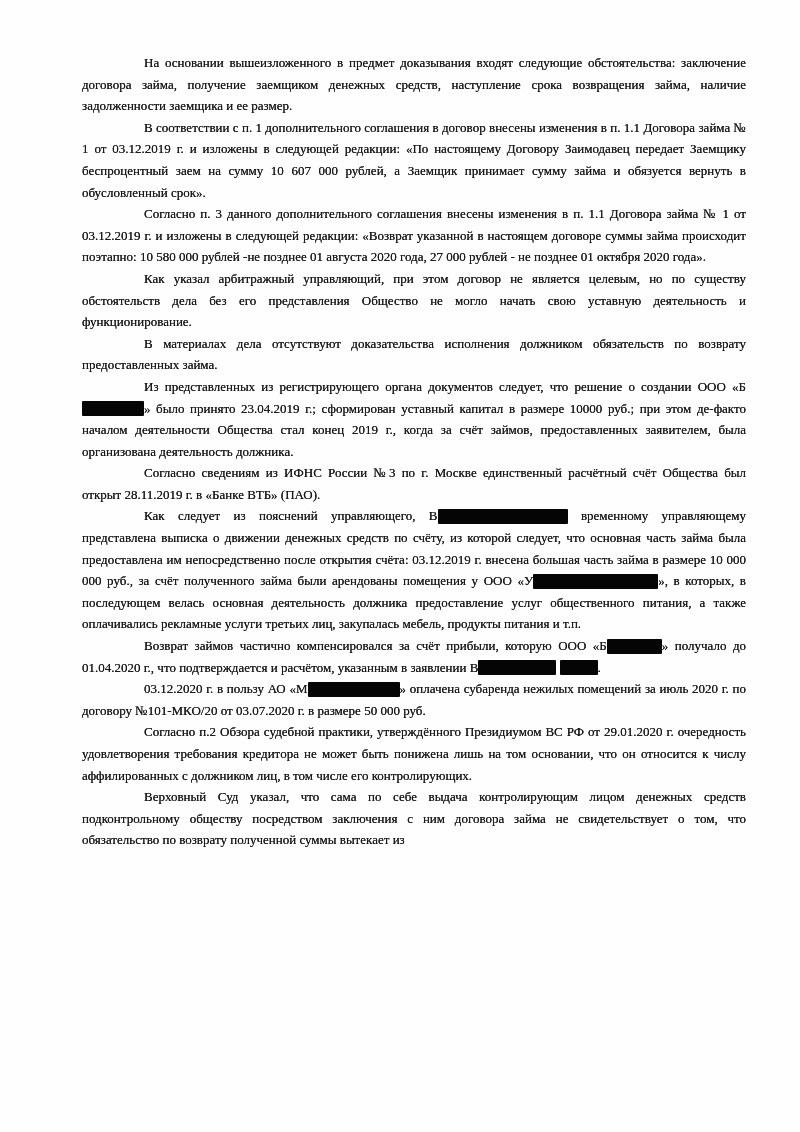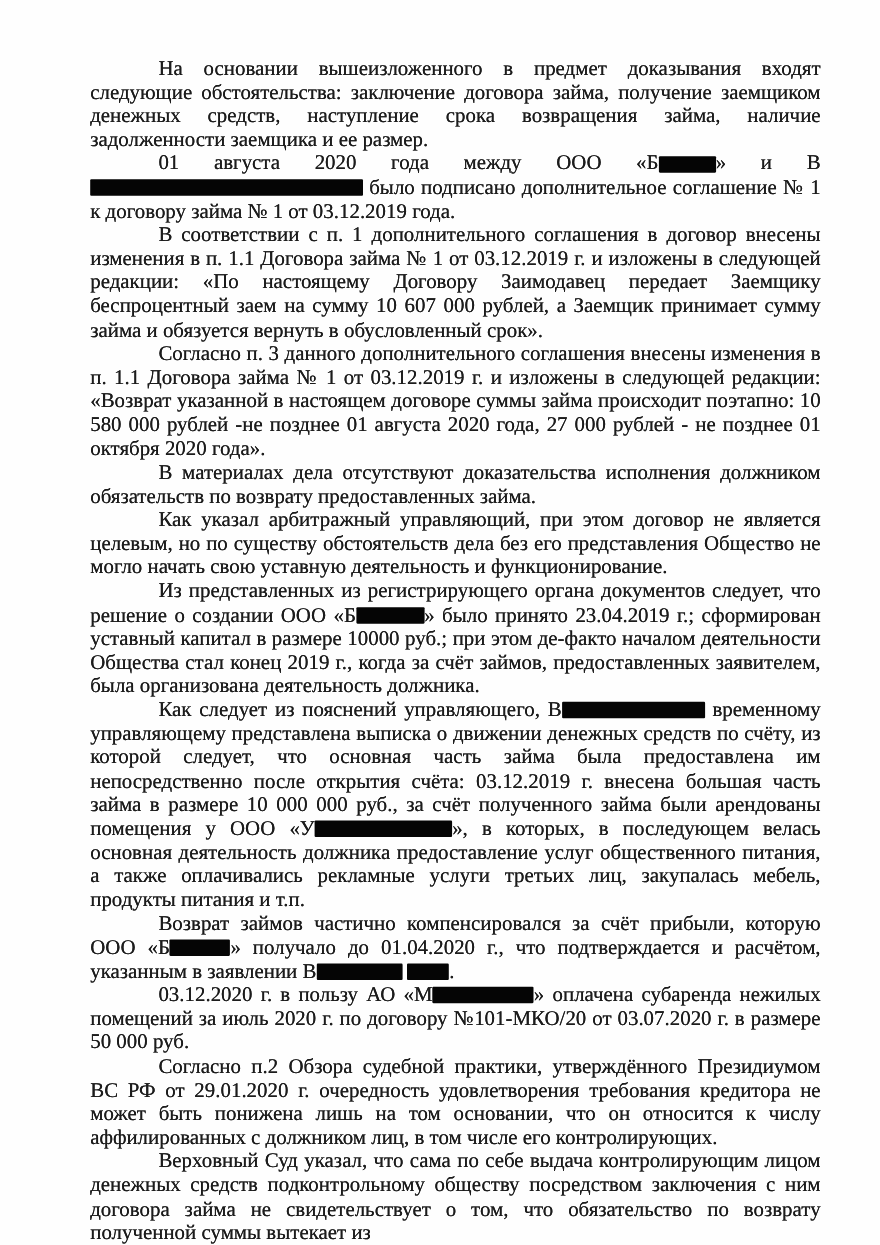--- a/index.html
+++ b/index.html
@@ -17,21 +17,21 @@
     background: #fefefe;
     overflow: hidden;
     font-family: "Liberation Serif", "DejaVu Serif", serif;
   }
   .doc {
     box-sizing: border-box;
     width: 100%;
     height: 100%;
     padding: 52px 54px 0 82px;
     color: #1c1c1c;
-    font-size: 19px;
+    font-size: 13px;
     line-height: 21.6px;
     text-align: justify;
     text-shadow: 0 0 0.45px currentColor; 
   }
   .doc p {
     margin: 0;
     padding: 0;
     text-indent: 62px;
   }
   .redact {
@@ -42,25 +42,25 @@
     margin-top: -2px;
     border-radius: 1px;
   }
 </style>
 </head>
 <body>
 
 <div class="page">
   <div class="doc" id="doc-body" style="color: rgb(28, 28, 28);">
       <p><span>На основании вышеизложенного в предмет доказывания входят следующие обстоятельства: заключение договора займа, получение заемщиком денежных средств, наступление срока возвращения займа, наличие задолженности заемщика и ее размер.</span></p>
-      <p><span>01 августа 2020 года между ООО «Б</span><span class="redact" style="width: 52px; background: rgb(5, 5, 5);"></span><span>» и В</span><span class="redact" style="width: 248px; background: rgb(5, 5, 5);"></span><span> было подписано дополнительное соглашение № 1 к договору займа № 1 от 03.12.2019 года.</span></p>
       <p><span>В соответствии с п. 1 дополнительного соглашения в договор внесены изменения в п. 1.1 Договора займа № 1 от 03.12.2019 г. и изложены в следующей редакции: «По настоящему Договору Заимодавец передает Заемщику беспроцентный заем на сумму 10 607 000 рублей, а Заемщик принимает сумму займа и обязуется вернуть в обусловленный срок».</span></p>
       <p><span>Согласно п. 3 данного дополнительного соглашения внесены изменения в п. 1.1 Договора займа № 1 от 03.12.2019 г. и изложены в следующей редакции: «Возврат указанной в настоящем договоре суммы займа происходит поэтапно: 10 580 000 рублей -не позднее 01 августа 2020 года, 27 000 рублей - не позднее 01 октября 2020 года».</span></p>
+      <p><span>Как указал арбитражный управляющий, при этом договор не является целевым, но по существу обстоятельств дела без его представления Общество не могло начать свою уставную деятельность и функционирование.</span></p>
       <p><span>В материалах дела отсутствуют доказательства исполнения должником обязательств по возврату предоставленных займа.</span></p>
-      <p><span>Как указал арбитражный управляющий, при этом договор не является целевым, но по существу обстоятельств дела без его представления Общество не могло начать свою уставную деятельность и функционирование.</span></p>
       <p><span>Из представленных из регистрирующего органа документов следует, что решение о создании ООО «Б</span><span class="redact" style="width: 62px; background: rgb(5, 5, 5);"></span><span>» было принято 23.04.2019 г.; сформирован уставный капитал в размере 10000 руб.; при этом де-факто началом деятельности Общества стал конец 2019 г., когда за счёт займов, предоставленных заявителем, была организована деятельность должника.</span></p>
+      <p><span>Согласно сведениям из ИФНС России №3 по г. Москве единственный расчётный счёт Общества был открыт 28.11.2019 г. в «Банке ВТБ» (ПАО).</span></p>
       <p><span>Как следует из пояснений управляющего, В</span><span class="redact" style="width: 130px; background: rgb(5, 5, 5);"></span><span> временному управляющему представлена выписка о движении денежных средств по счёту, из которой следует, что основная часть займа была предоставлена им непосредственно после открытия счёта: 03.12.2019 г. внесена большая часть займа в размере 10 000 000 руб., за счёт полученного займа были арендованы помещения у ООО «У</span><span class="redact" style="width: 125px; background: rgb(5, 5, 5);"></span><span>», в которых, в последующем велась основная деятельность должника предоставление услуг общественного питания, а также оплачивались рекламные услуги третьих лиц, закупалась мебель, продукты питания и т.п.</span></p>
       <p><span>Возврат займов частично компенсировался за счёт прибыли, которую ООО «Б</span><span class="redact" style="width: 55px; background: rgb(5, 5, 5);"></span><span>» получало до 01.04.2020 г., что подтверждается и расчётом, указанным в заявлении В</span><span class="redact" style="width: 78px; background: rgb(5, 5, 5);"></span><span> </span><span class="redact" style="width: 38px; background: rgb(5, 5, 5);"></span><span>.</span></p>
       <p><span>03.12.2020 г. в пользу АО «М</span><span class="redact" style="width: 92px; background: rgb(5, 5, 5);"></span><span>» оплачена субаренда нежилых помещений за июль 2020 г. по договору №101-МКО/20 от 03.07.2020 г. в размере 50 000 руб.</span></p>
       <p><span>Согласно п.2 Обзора судебной практики, утверждённого Президиумом ВС РФ от 29.01.2020 г. очередность удовлетворения требования кредитора не может быть понижена лишь на том основании, что он относится к числу аффилированных с должником лиц, в том числе его контролирующих.</span></p>
       <p><span>Верховный Суд указал, что сама по себе выдача контролирующим лицом денежных средств подконтрольному обществу посредством заключения с ним договора займа не свидетельствует о том, что обязательство по возврату полученной суммы вытекает из</span></p>
     </div>
 </div>
 
 </body></html>

